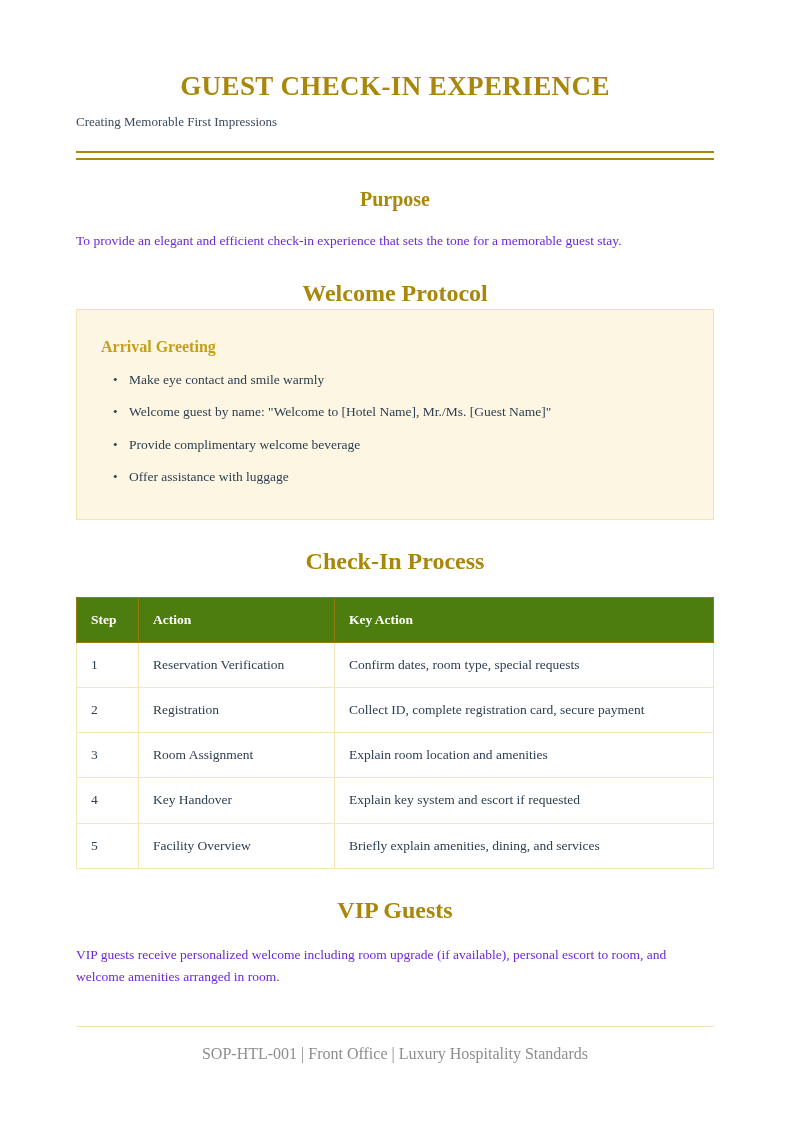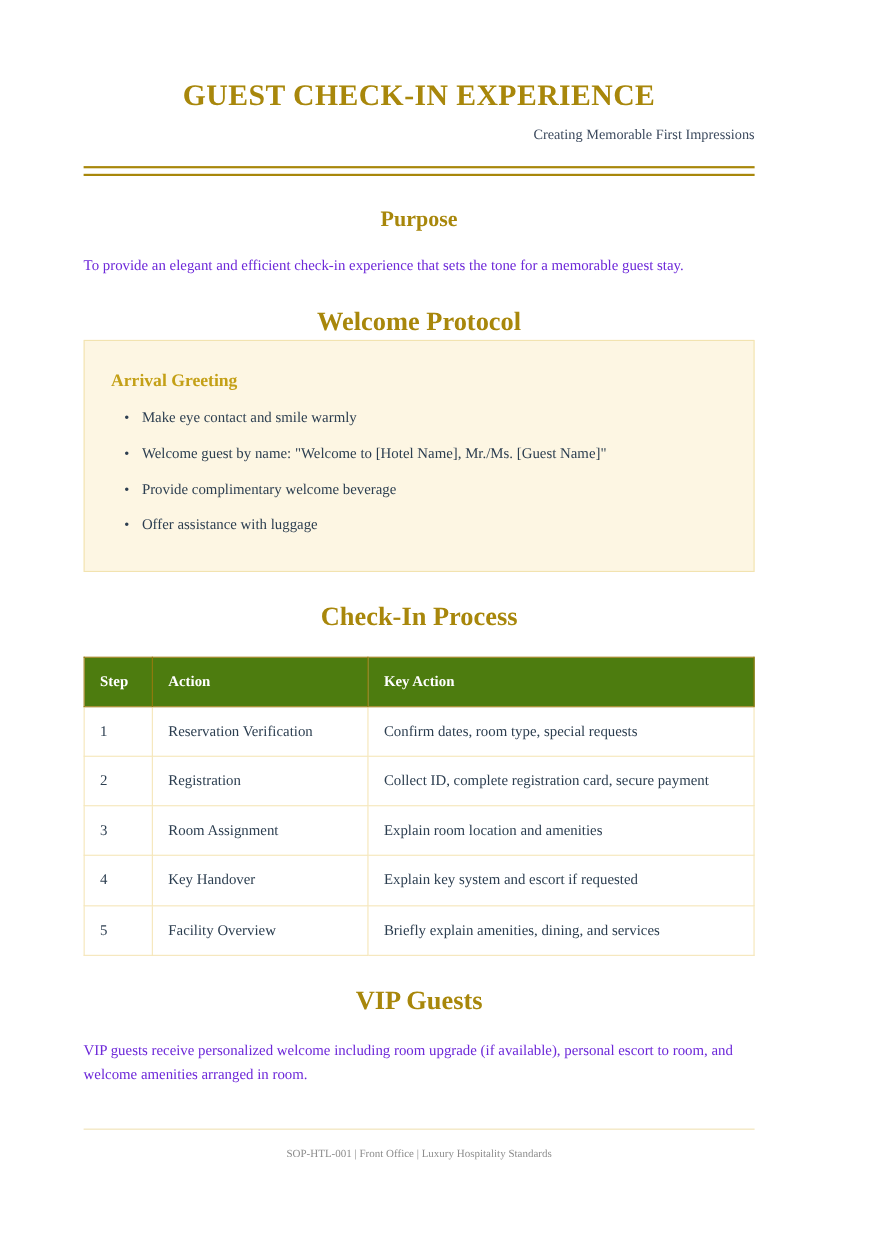--- a/index.html
+++ b/index.html
@@ -11,37 +11,37 @@
     width: 794px;
     height: 1123px;
     font-family: "Liberation Serif", "DejaVu Serif", serif;
     color: #2c3e50;
     -webkit-font-smoothing: antialiased;
   }
   .page {
     width: 794px;
     height: 1123px;
     box-sizing: border-box;
-    padding: 70px 108px 0 76px;
+    padding: 70px 80px 0 76px;
     position: relative;
   }
 
   
   .doc-title {
     margin: 0;
     text-align: center;
     font-size: 27px;
     font-weight: bold;
     letter-spacing: 0.4px;
     color: #a8870b;
     line-height: 1.25;
   }
   .doc-subtitle {
     margin: 10px 0 0 0;
-    text-align: right;
+    text-align: left;
     font-size: 13px;
     font-weight: normal;
     color: #3c4a5e;
     line-height: 1.3;
   }
   .header-rule {
     margin-top: 20px;
     height: 5px;
     border-top: 2px solid #a8870b;
     border-bottom: 2px solid #a8870b;
@@ -134,21 +134,21 @@
   
   .footer-rule {
     margin-top: 38px;
     border: none;
     border-top: 1px solid #f0e2b4;
     height: 0;
   }
   .footer-text {
     margin: 16px 0 0 0;
     text-align: center;
-    font-size: 10px;
+    font-size: 16px;
     color: #8d8d8d;
     line-height: 1.4;
   }
 </style>
 </head>
 <body>
 
 <div class="page">
 
   <h1 class="doc-title">GUEST CHECK-IN EXPERIENCE</h1>

